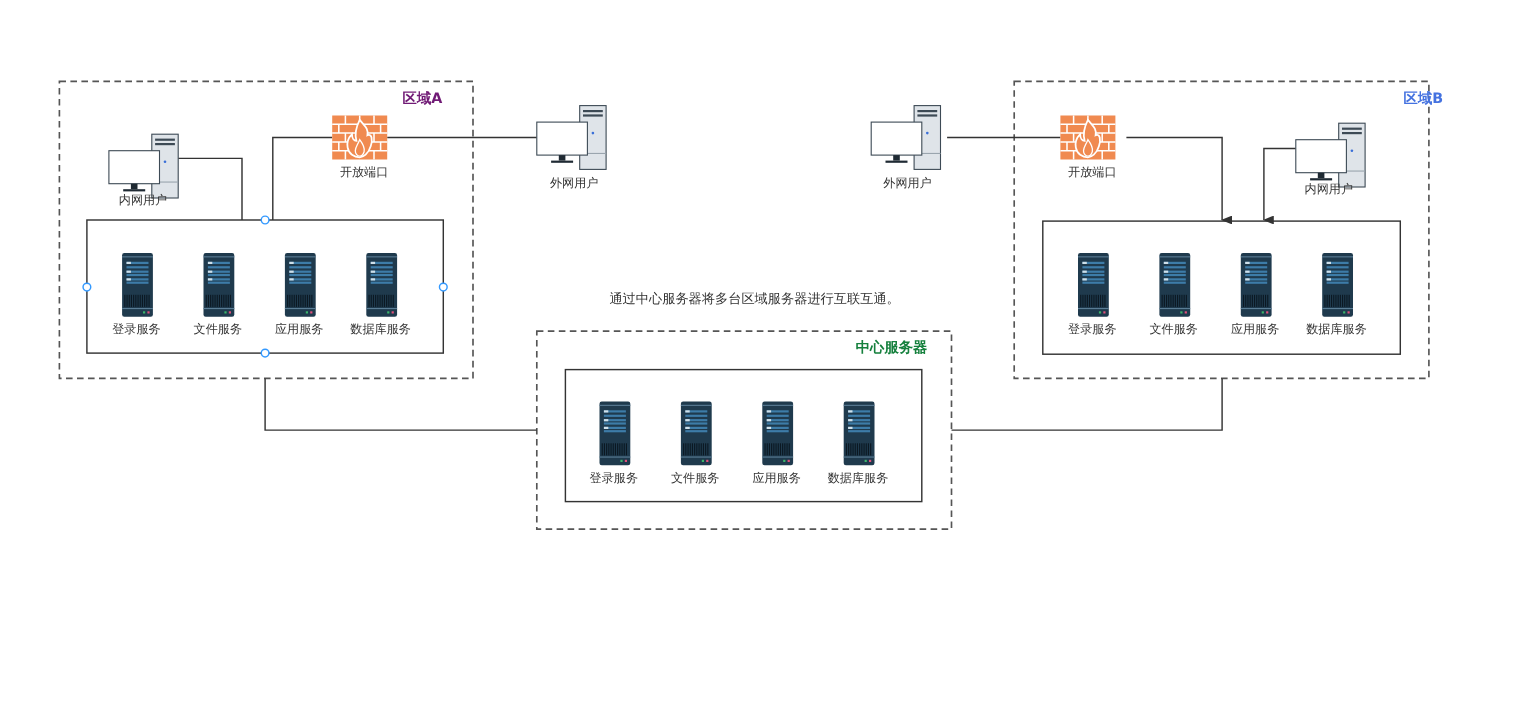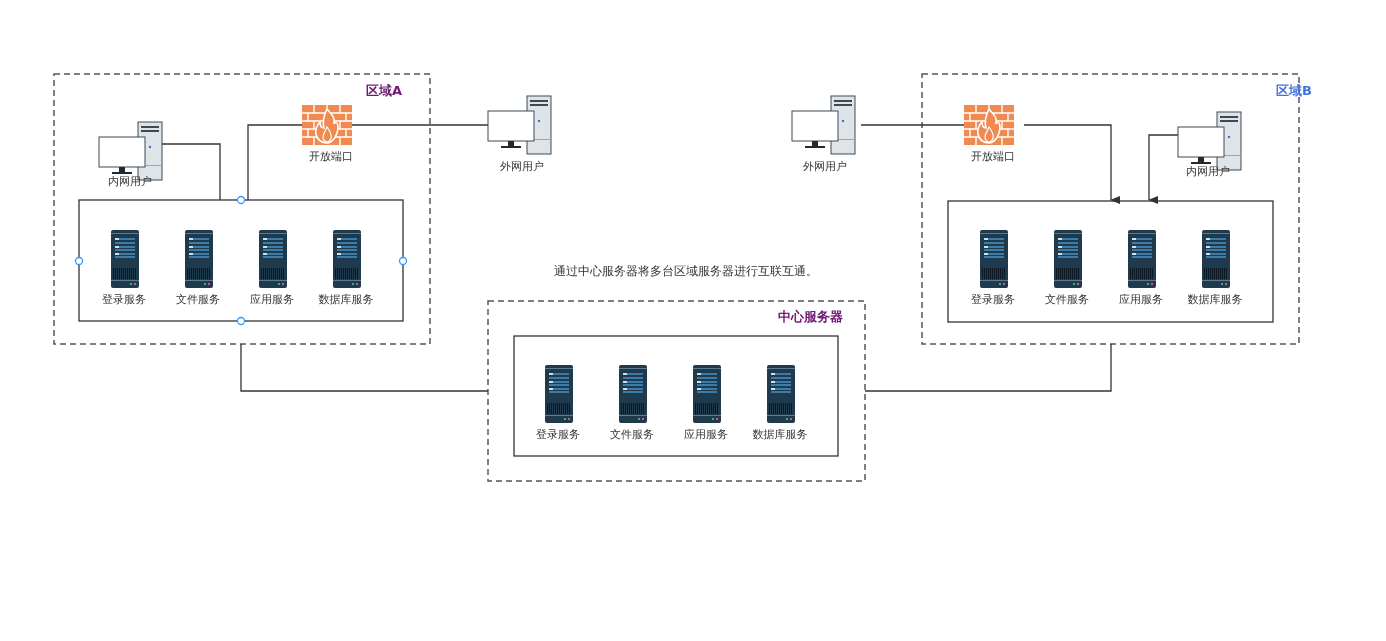--- a/index.html
+++ b/index.html
@@ -125,21 +125,21 @@
   <use href="#server" x="1202" y="230"></use>
 
   <use href="#server" x="545" y="365"></use>
   <use href="#server" x="619" y="365"></use>
   <use href="#server" x="693" y="365"></use>
   <use href="#server" x="767" y="365"></use>
 </svg>
 
 <div class="zone-title" style="left:366px; top:83px; color:#701a75;">区域A</div>
 <div class="zone-title" style="left:1276px; top:83px; color:#4472e0;">区域B</div>
-<div class="zone-title" style="left:778px; top:309px; color:#701a75;">中心服务器</div>
+<div class="zone-title" style="left:778px; top:309px; color:#15803d;">中心服务器</div>
 
 <div class="caption" style="left:519px; top:263px;margin-left:35px;">通过中心服务器将多台区域服务器进行互联互通。</div>
 
 <div class="lbl" style="left:130px; top:175px;">内网用户</div>
 <div class="lbl" style="left:331px; top:150px;">开放端口</div>
 <div class="lbl" style="left:522px; top:160px;">外网用户</div>
 <div class="lbl" style="left:825px; top:160px;">外网用户</div>
 <div class="lbl" style="left:993px; top:150px;">开放端口</div>
 <div class="lbl" style="left:1208px; top:165px;">内网用户</div>
 

